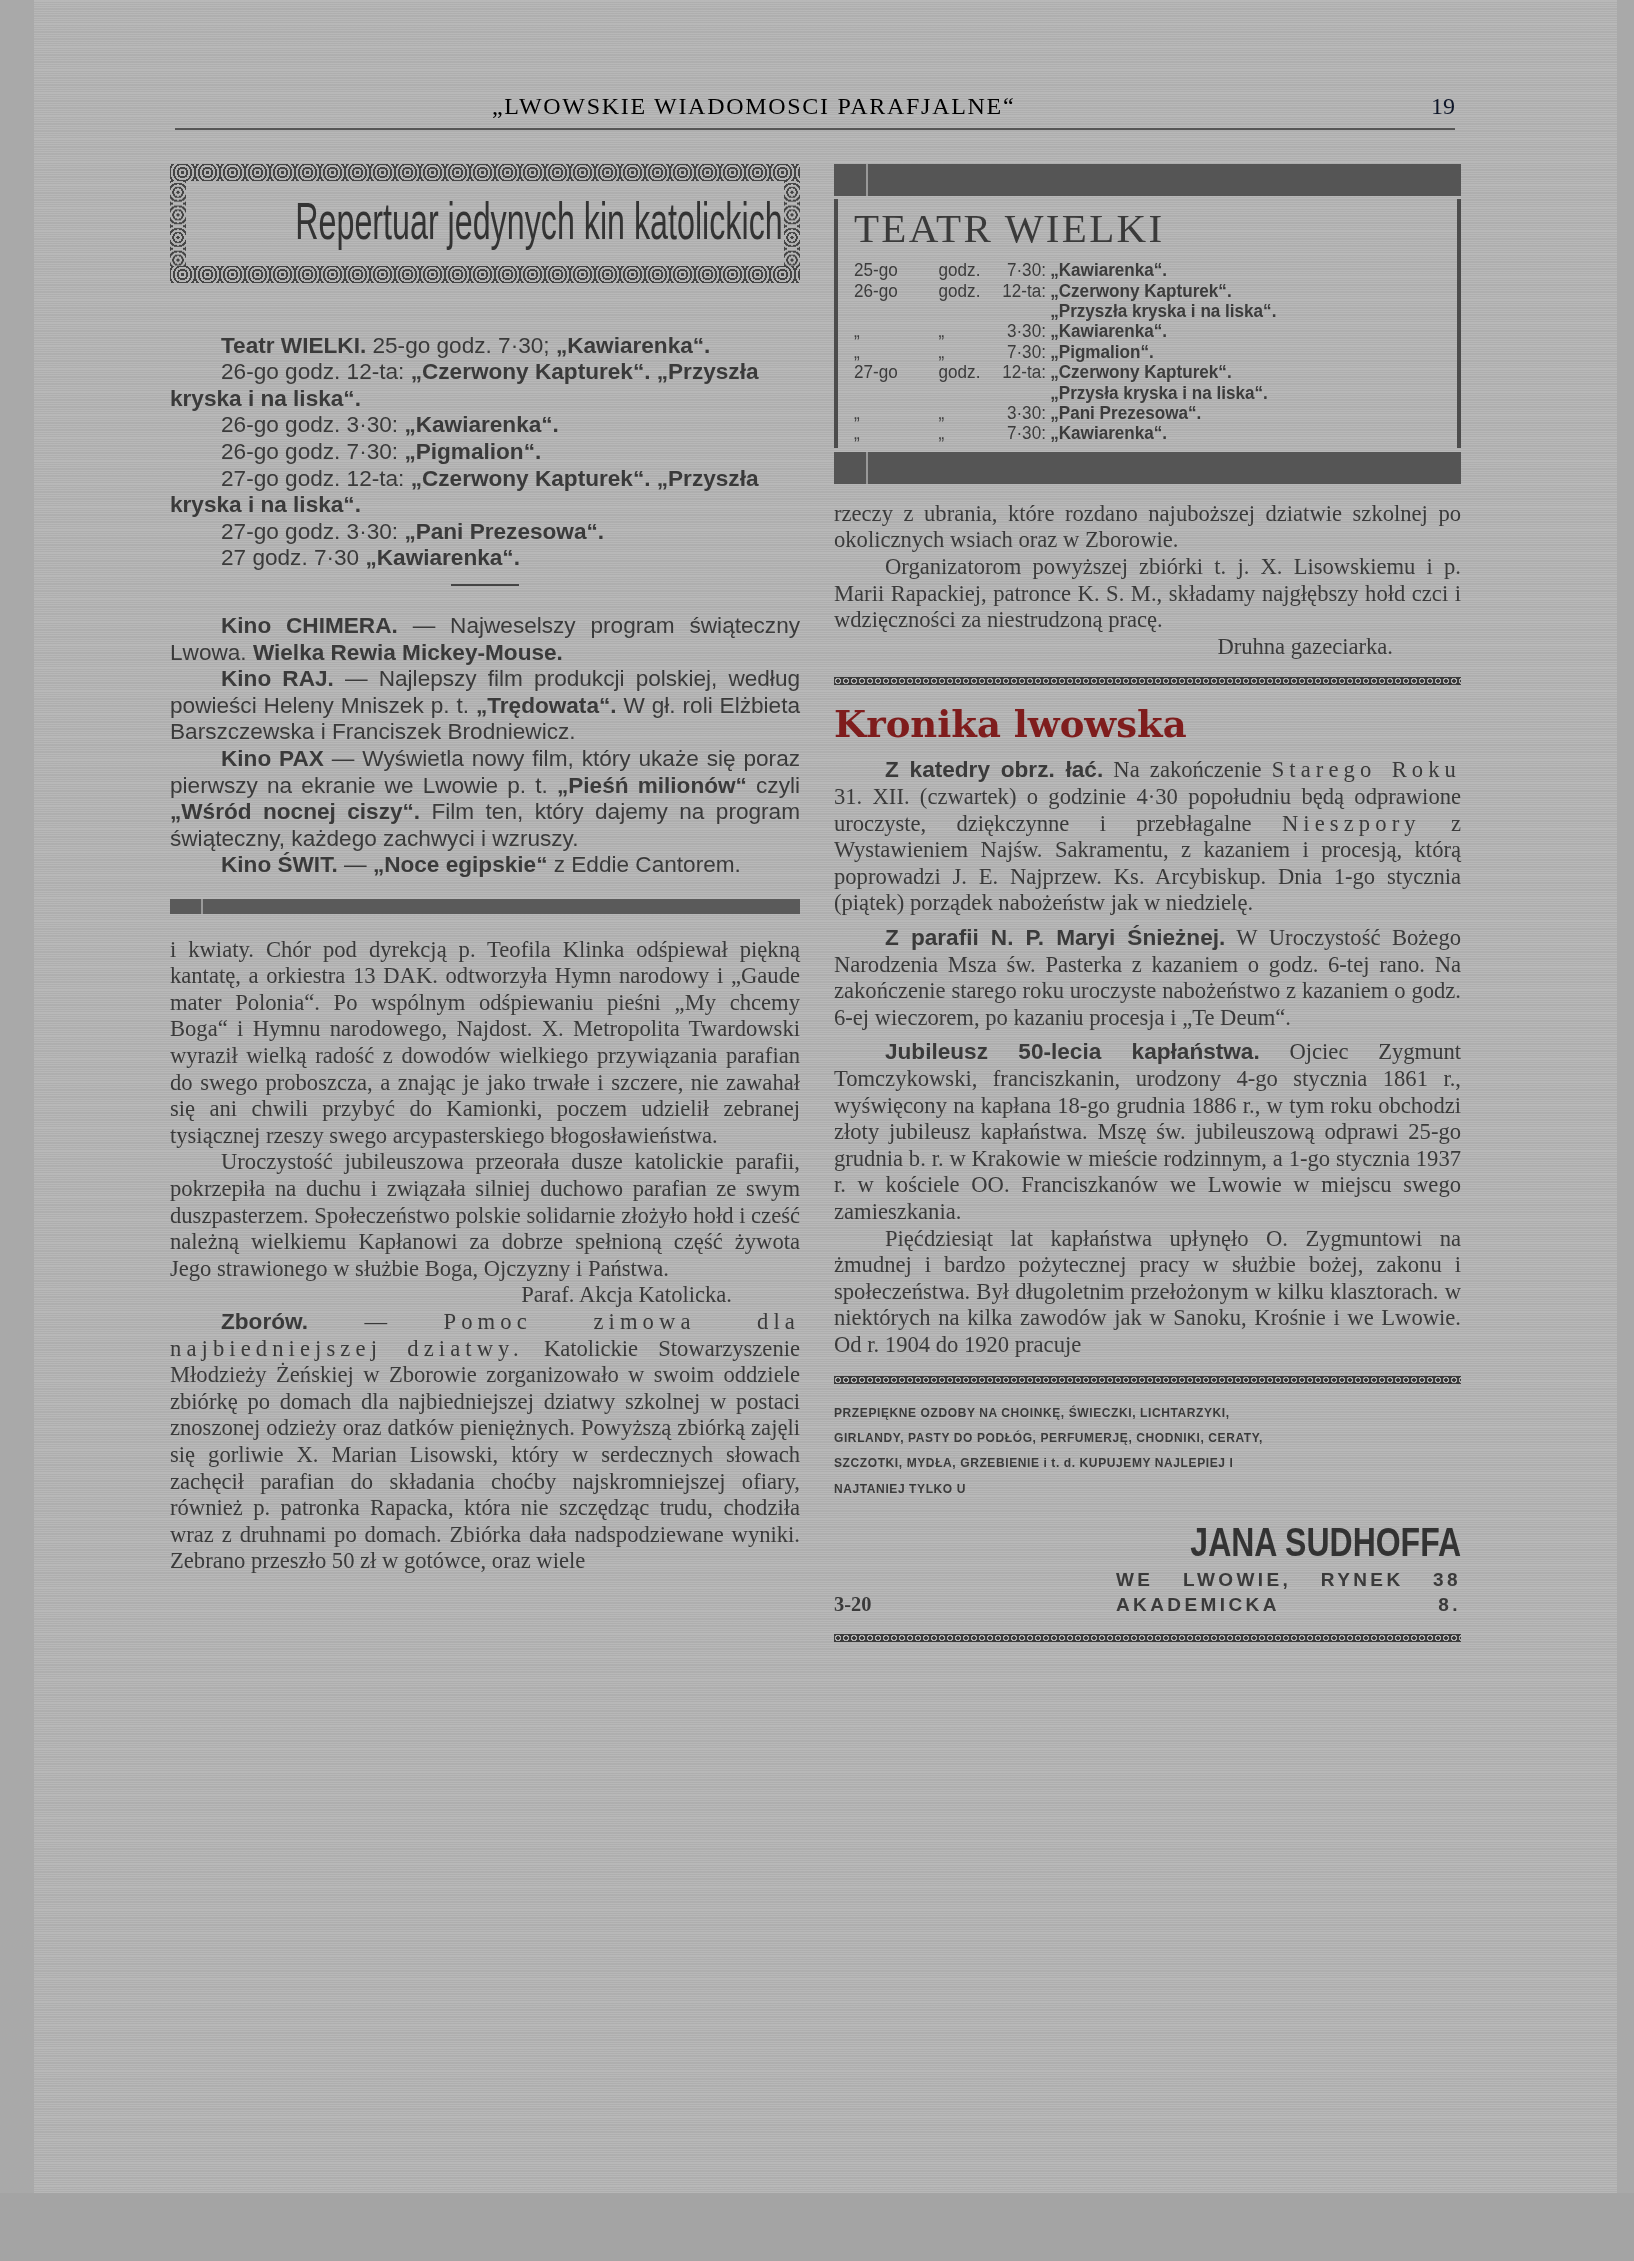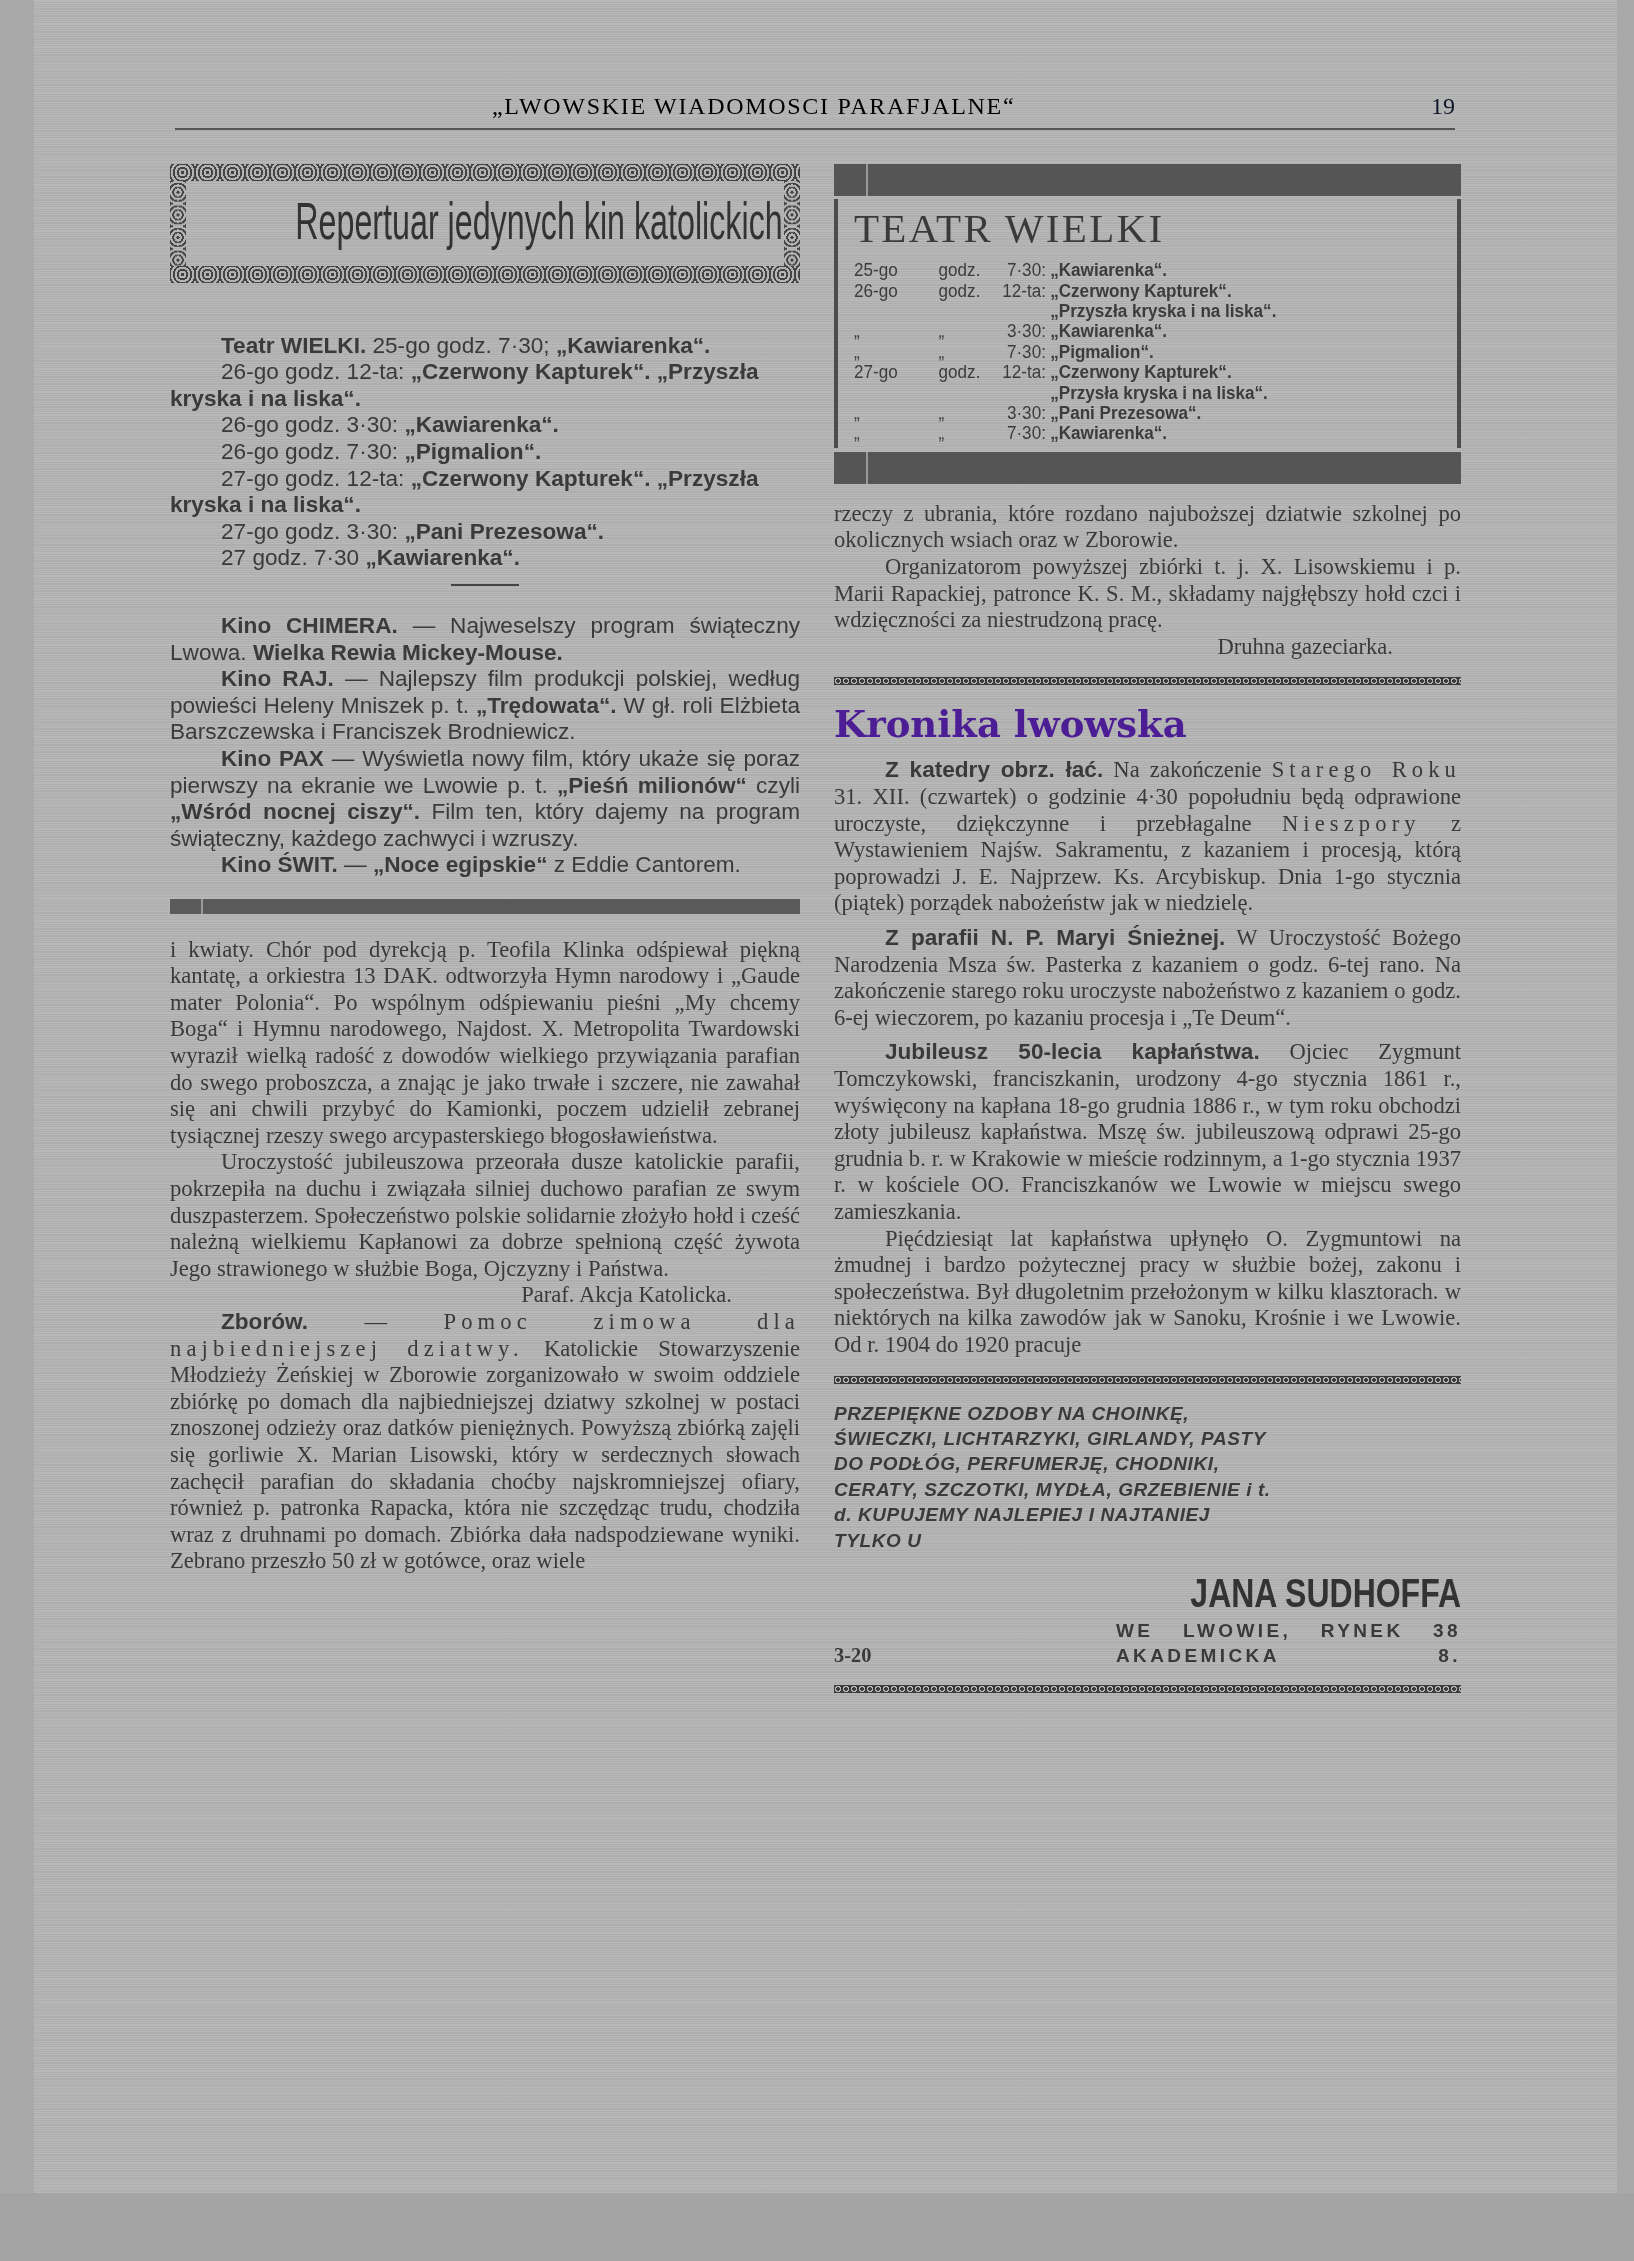--- a/index.html
+++ b/index.html
@@ -111,24 +111,24 @@
   .teatr-row .d, .teatr-row .g, .teatr-row .h { font-weight: normal; }
 
   .sig { text-align: right; padding-right: 68px; }
   .orn-line {
     height: 8px; margin: 17px 0;
     background: repeating-radial-gradient(circle at 50% 50%, #3c3c3c 0 1.7px, transparent 1.7px 3.4px);
     background-size: 8px 8px;
   }
   .kronika {
     font-family: "DejaVu Serif", serif; font-weight: bold;
-    font-size: 37px; line-height: 45px; color: #4c1d95; margin-bottom: 10.2px;
+    font-size: 37px; line-height: 45px; color: #7f1d1d; margin-bottom: 10.2px;
   }
   .ad { font-family: "Liberation Sans", "DejaVu Sans", sans-serif; font-weight: bold;
-    font-size: 19px; line-height: 25.4px; color: #3a3a3a; width: 447px; letter-spacing: 0.6px; font-style: italic; }
+    font-size: 12px; line-height: 25.4px; color: #3a3a3a; width: 447px; letter-spacing: 0.6px; }
   .ad-name { text-align: right; font-family: "Liberation Sans", sans-serif; font-weight: bold;
     font-size: 41px; line-height: 49px; transform: scaleX(0.78); transform-origin: right; margin-top: 16px; color: #333; }
   .ad-addr { display: flex; justify-content: space-between; font-family: "Liberation Sans", sans-serif; font-weight: bold; font-size: 19px; line-height: 25px; }
   .ad-addr .code { font-family: "Liberation Serif", serif; font-weight: bold; font-size: 20.4px; }
   .ad-addr .street { width: 345px; text-align: justify; text-align-last: justify; letter-spacing: 3.4px; }
 </style>
 </head>
 <body>
 
 <div class="paper"></div>

